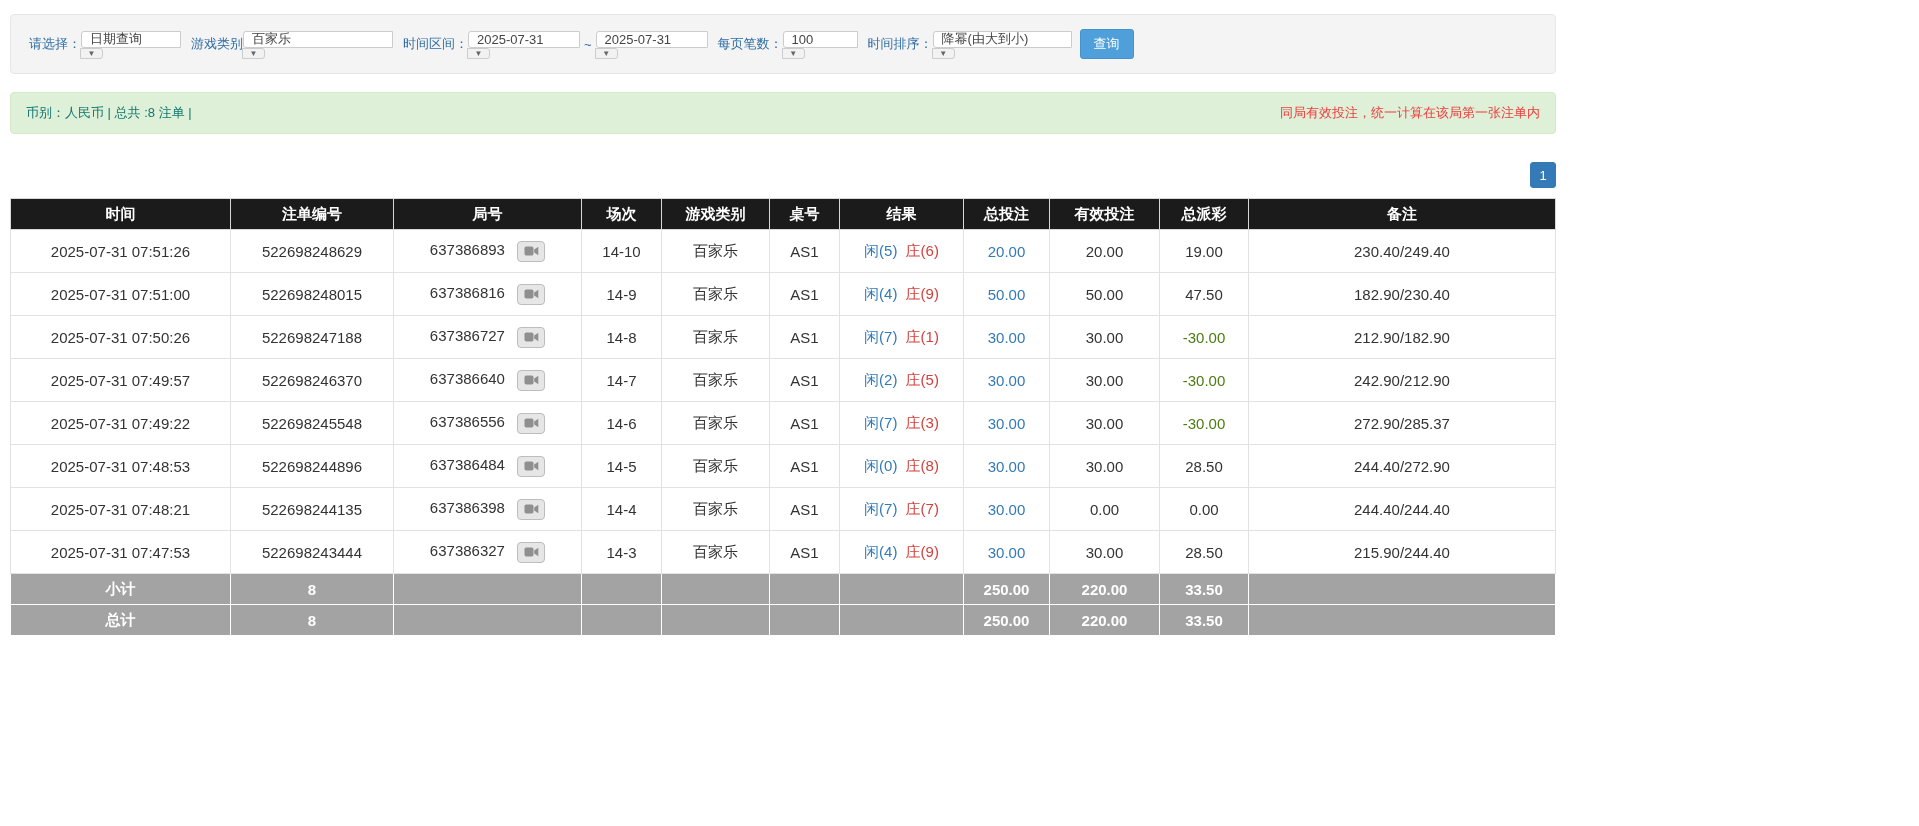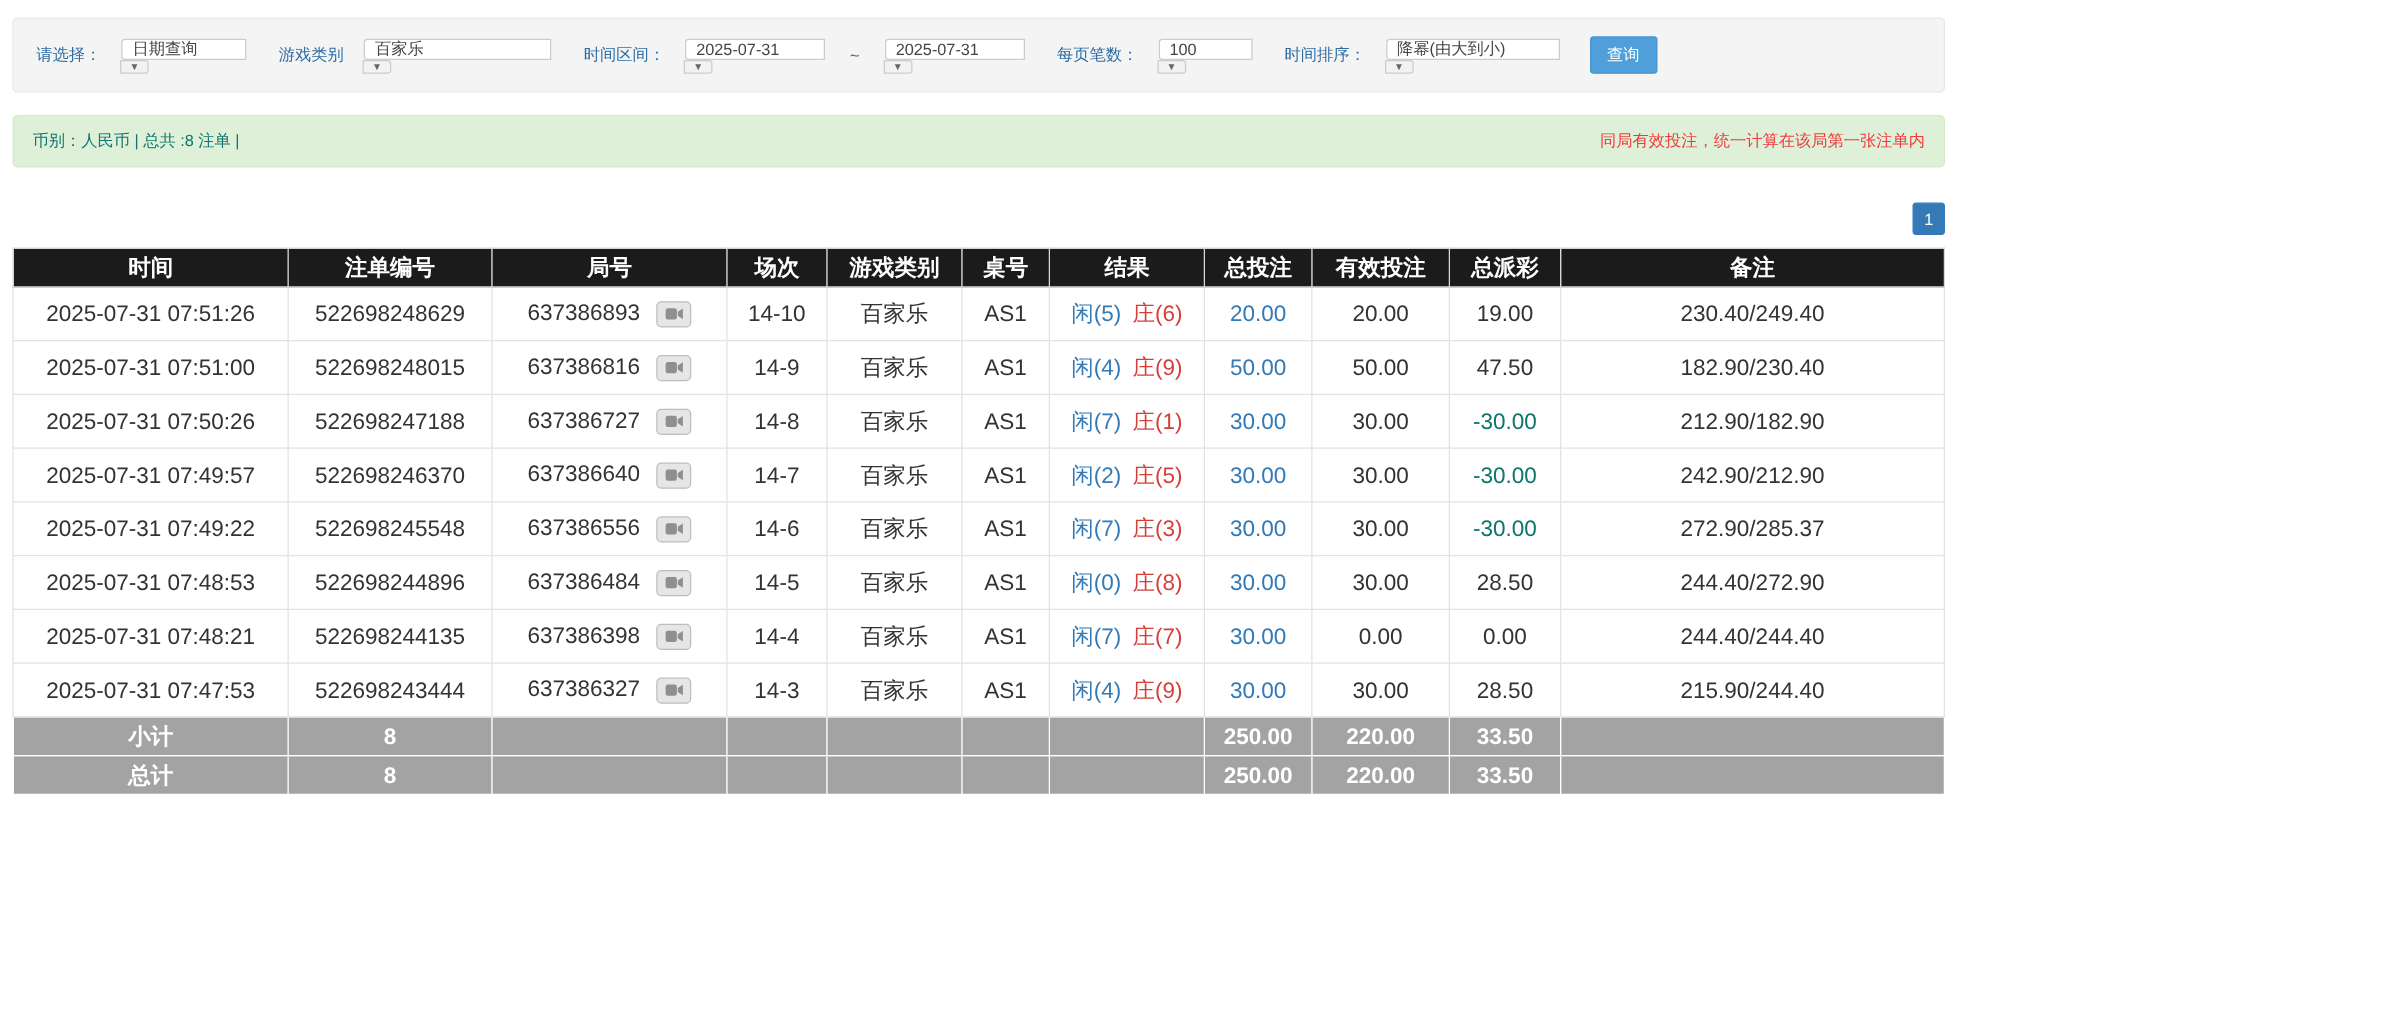--- a/index.html
+++ b/index.html
@@ -20,21 +20,21 @@
   }
 
   
   .filter-bar {
     background: #f4f4f4;
     border: 1px solid #e7e7e7;
     border-radius: 4px;
     padding: 14px 18px;
     display: flex;
     align-items: center;
-    gap: 16px;
+    gap: 0;
   }
   .filter-label {
     color: #2e6da4;
     font-size: 13px;
     white-space: nowrap;
     margin-left: 10px;
   }
   .filter-label:first-child { margin-left: 0; }
   .tilde { color: #2e6da4; font-size: 13px; margin: 0 4px; }
   .combo { display: flex; align-items: stretch; height: 27px; flex-direction: column; }
@@ -101,21 +101,21 @@
     background: #337ab7;
     border: 1px solid #337ab7;
     color: #fff;
     font-size: 13px;
     border-radius: 3px;
     cursor: pointer;
     font-family: inherit;
   }
 
   
-  table { width: 100%; border-collapse: collapse; font-size: 18px; table-layout: fixed; }
+  table { width: 100%; border-collapse: collapse; font-size: 15px; table-layout: fixed; }
   thead th {
     background: #1b1b1b;
     color: #fff;
     font-weight: bold;
     height: 31px;
     border: 1px solid #d8d8d8;
     text-align: center;
   }
   tbody td {
     border: 1px solid #e2e2e2;
@@ -129,21 +129,21 @@
     color: #fff;
     font-weight: bold;
     height: 31px;
     border: 1px solid #fff;
     text-align: center;
     margin-top: 12px;
   }
   .bet-link { color: #337ab7; text-decoration: none; cursor: pointer; }
   .player { color: #337ab7; }
   .banker { color: #d43f3a; margin-left: 4px; }
-  .neg { color: #0f766e; }
+  .neg { color: #4d7c0f; }
   .replay-btn {
     margin-left: 8px;
     width: 28px;
     height: 21px;
     background: #e6e6e6;
     border: 1px solid #bdbdbd;
     border-radius: 4px;
     vertical-align: middle;
     cursor: pointer;
     display: inline-flex;

